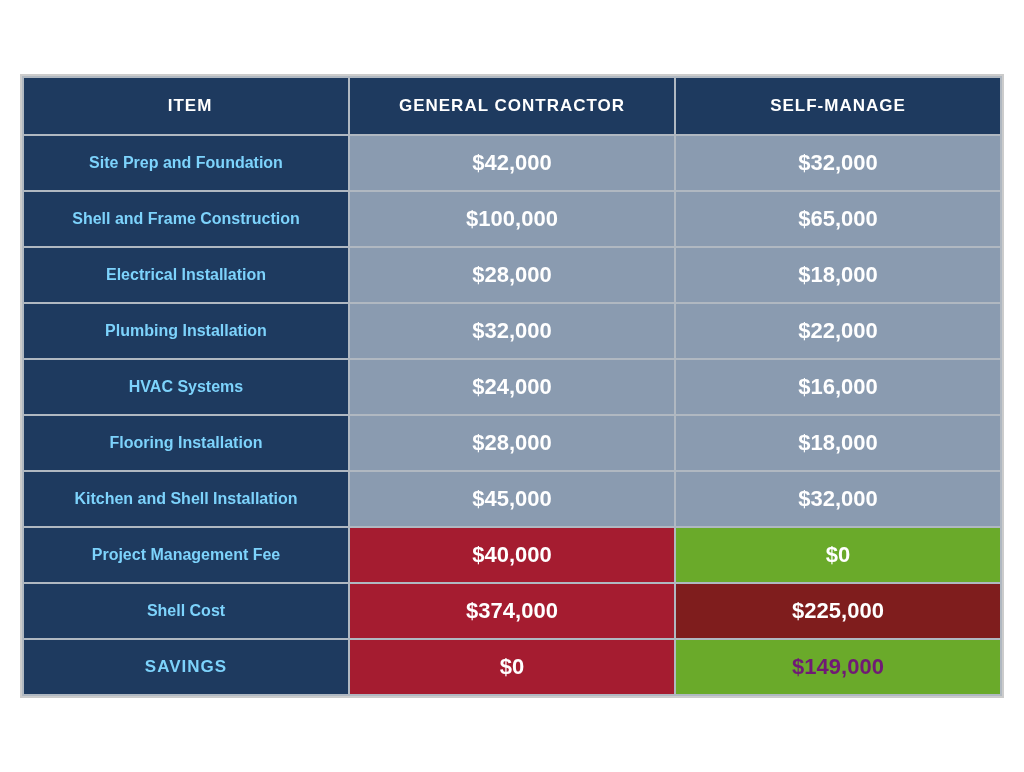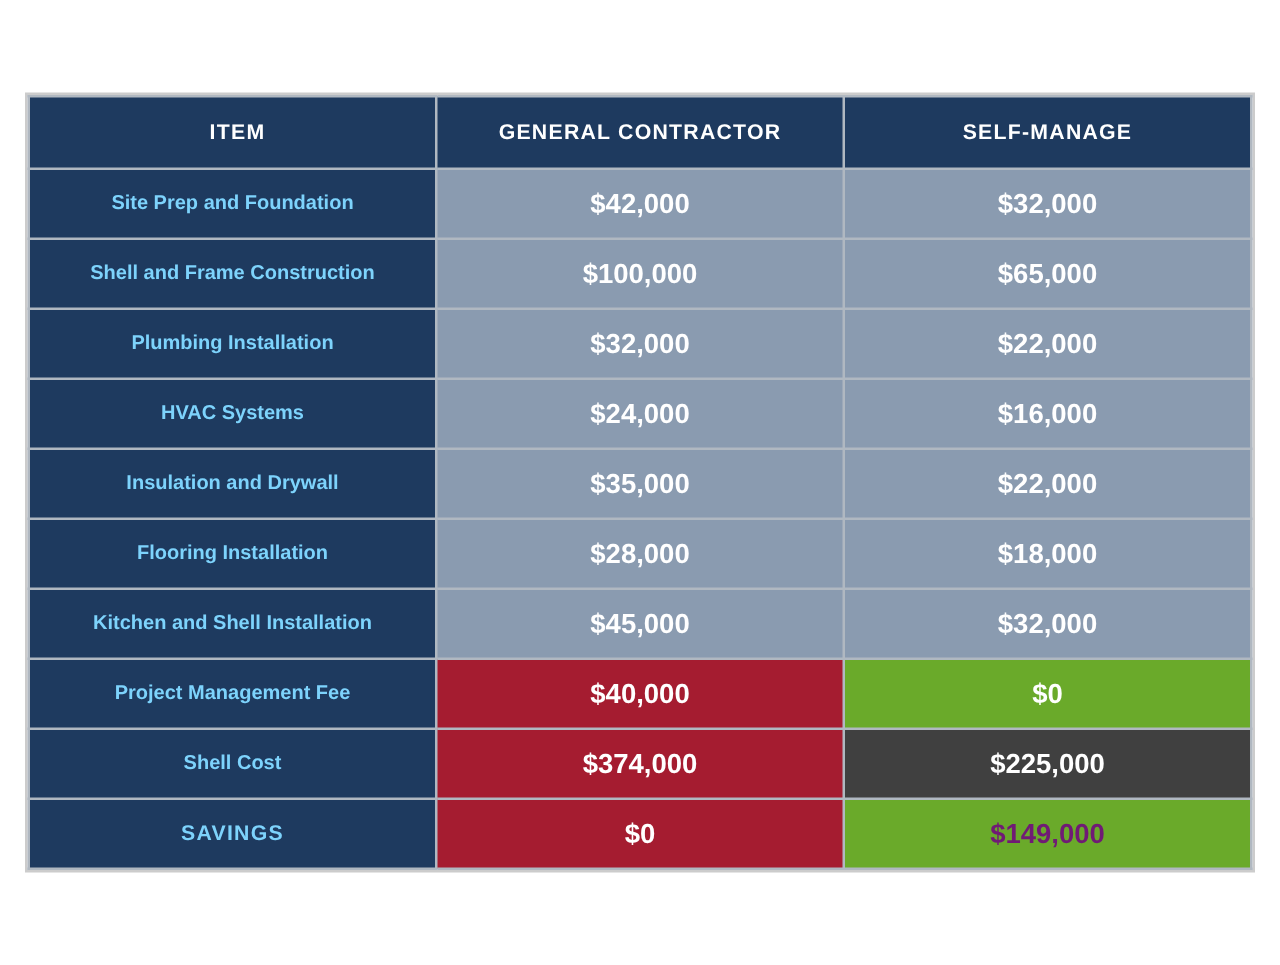--- a/index.html
+++ b/index.html
@@ -64,21 +64,21 @@
       color: #fff;
     }
     tr.total-row td:first-child {
       background-color: #1e3a5f;
     }
     tr.total-row td:nth-child(2) {
       background-color: #a51c30;
       color: #fff;
     }
     tr.total-row td:nth-child(3) {
-      background-color: #404040;
+      background-color: #7f1d1d;
       color: #fff;
     }
     tr.savings-row td:first-child {
       background-color: #1e3a5f;
       font-size: 17px;
       font-weight: 900;
       letter-spacing: 1px;
       text-transform: uppercase;
     }
     tr.savings-row td:nth-child(2) {
@@ -107,33 +107,33 @@
           <td>Site Prep and Foundation</td>
           <td>$42,000</td>
           <td>$32,000</td>
         </tr>
         <tr>
           <td>Shell and Frame Construction</td>
           <td>$100,000</td>
           <td>$65,000</td>
         </tr>
         <tr>
+          <td>Electrical Installation</td>
+          <td>$28,000</td>
+          <td>$18,000</td>
+        </tr>
+        <tr>
           <td>Plumbing Installation</td>
           <td>$32,000</td>
           <td>$22,000</td>
         </tr>
         <tr>
           <td>HVAC Systems</td>
           <td>$24,000</td>
           <td>$16,000</td>
-        </tr>
-        <tr>
-          <td>Insulation and Drywall</td>
-          <td>$35,000</td>
-          <td>$22,000</td>
         </tr>
         <tr>
           <td>Flooring Installation</td>
           <td>$28,000</td>
           <td>$18,000</td>
         </tr>
         <tr>
           <td>Kitchen and Shell Installation</td>
           <td>$45,000</td>
           <td>$32,000</td>

